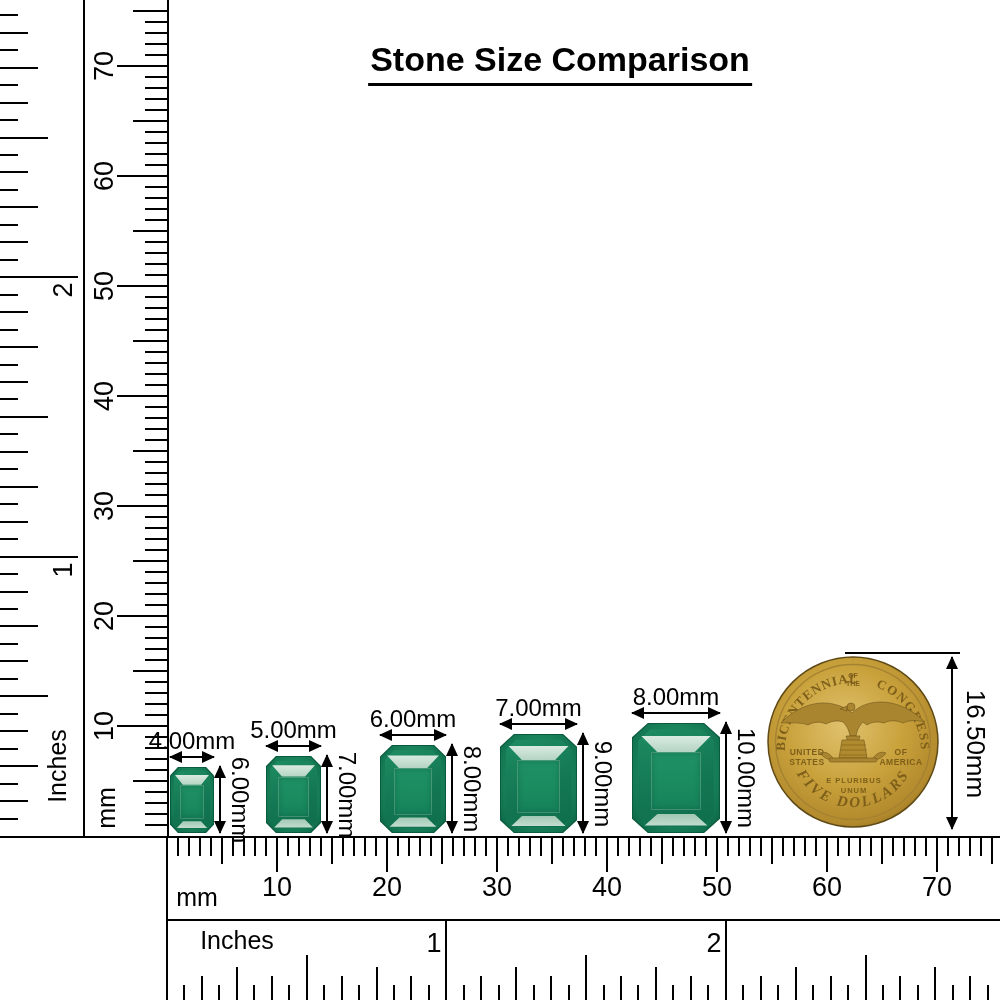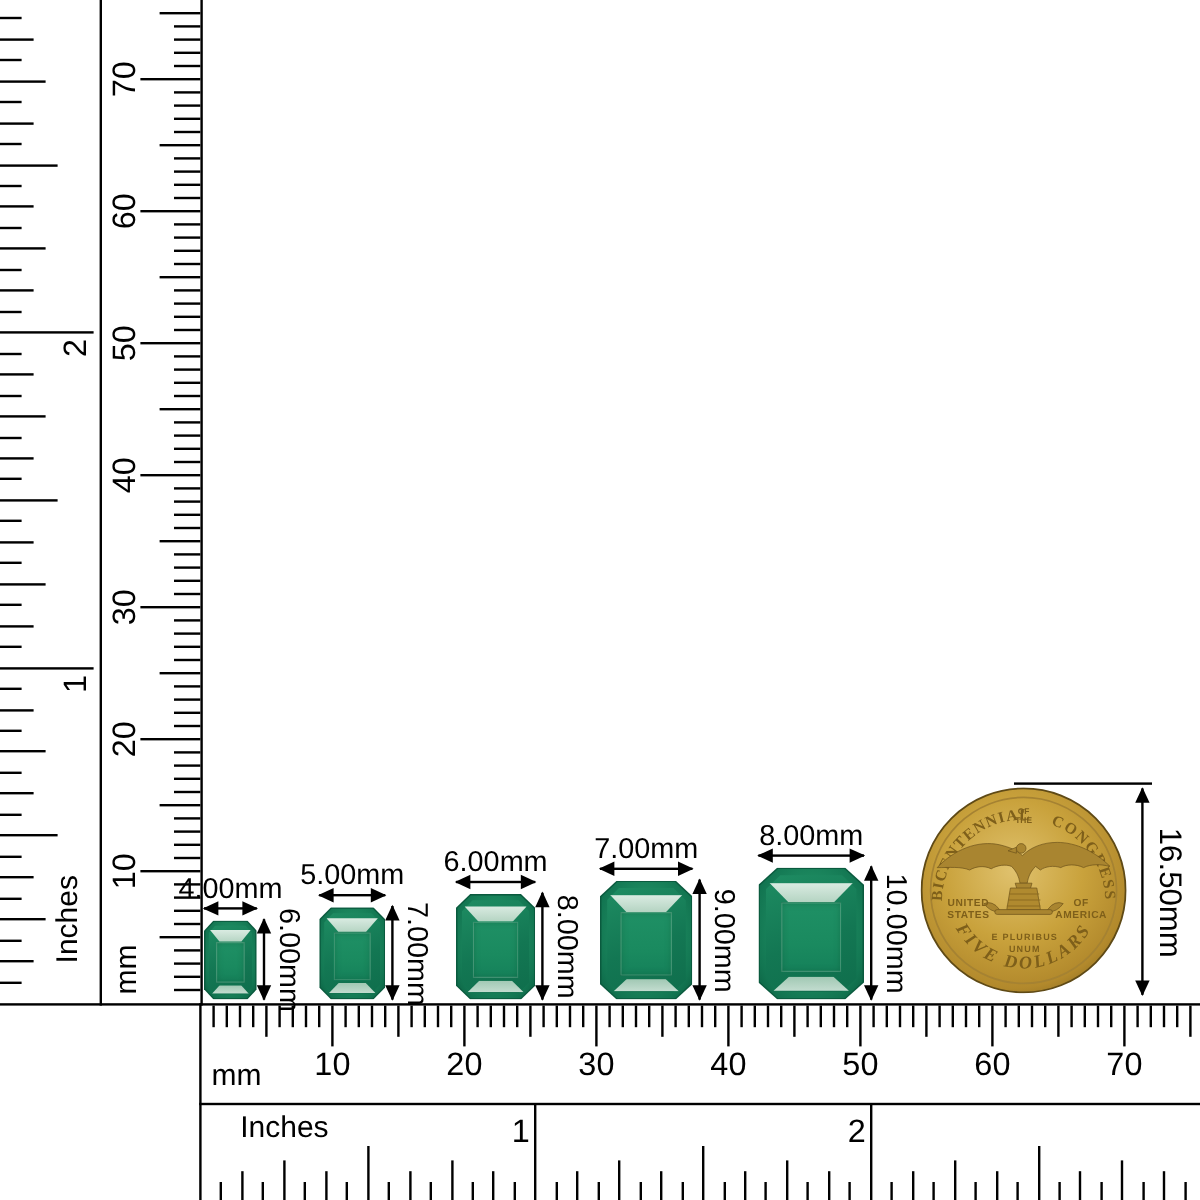--- a/index.html
+++ b/index.html
@@ -43,20 +43,21 @@
   .flash-bot{position:absolute;left:12%;right:12%;bottom:6%;height:11%;
        clip-path:polygon(22% 0,78% 0,98% 100%,2% 100%);
        background:linear-gradient(180deg,#bad7c5,#e3f0e7);opacity:.85;}
   #coin{position:absolute;left:767px;top:656px;width:172px;height:172px;}
 </style>
 </head>
 <body>
 
 <div id="canvas">
 
+  <div id="title">Stone Size Comparison</div>
 
   <div id="coin">
     <svg width="172" height="172" viewBox="0 0 172 172">
       <defs>
         <radialGradient id="goldg" cx="45%" cy="40%" r="68%">
           <stop offset="0" stop-color="#e0c26e"></stop>
           <stop offset="0.5" stop-color="#c9a23c"></stop>
           <stop offset="0.85" stop-color="#b2892c"></stop>
           <stop offset="1" stop-color="#8f6f22"></stop>
         </radialGradient>

